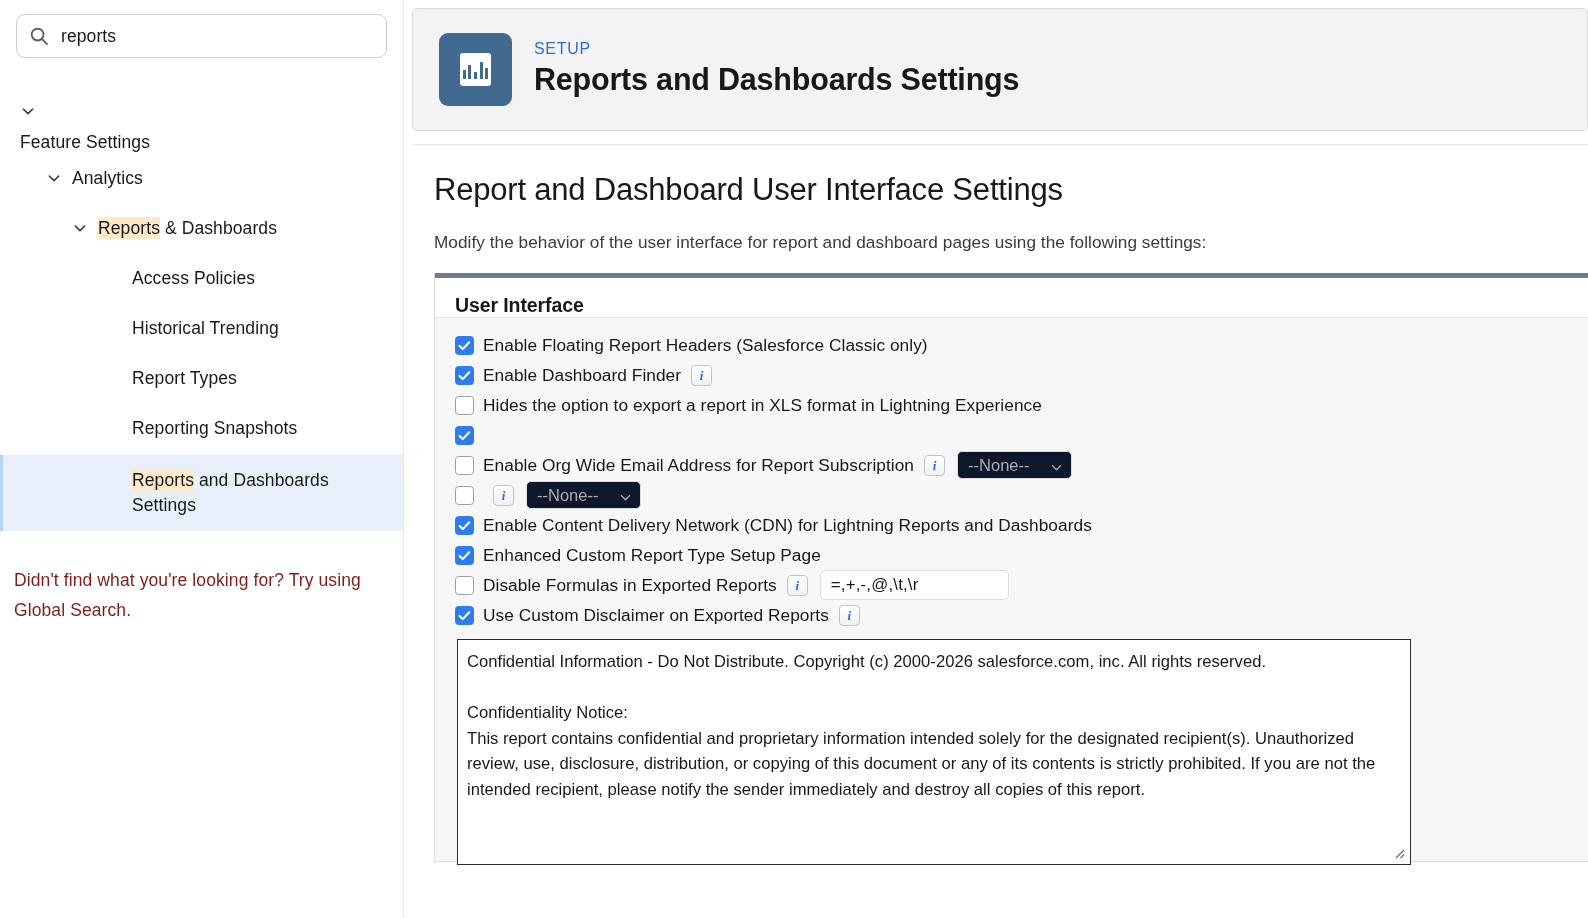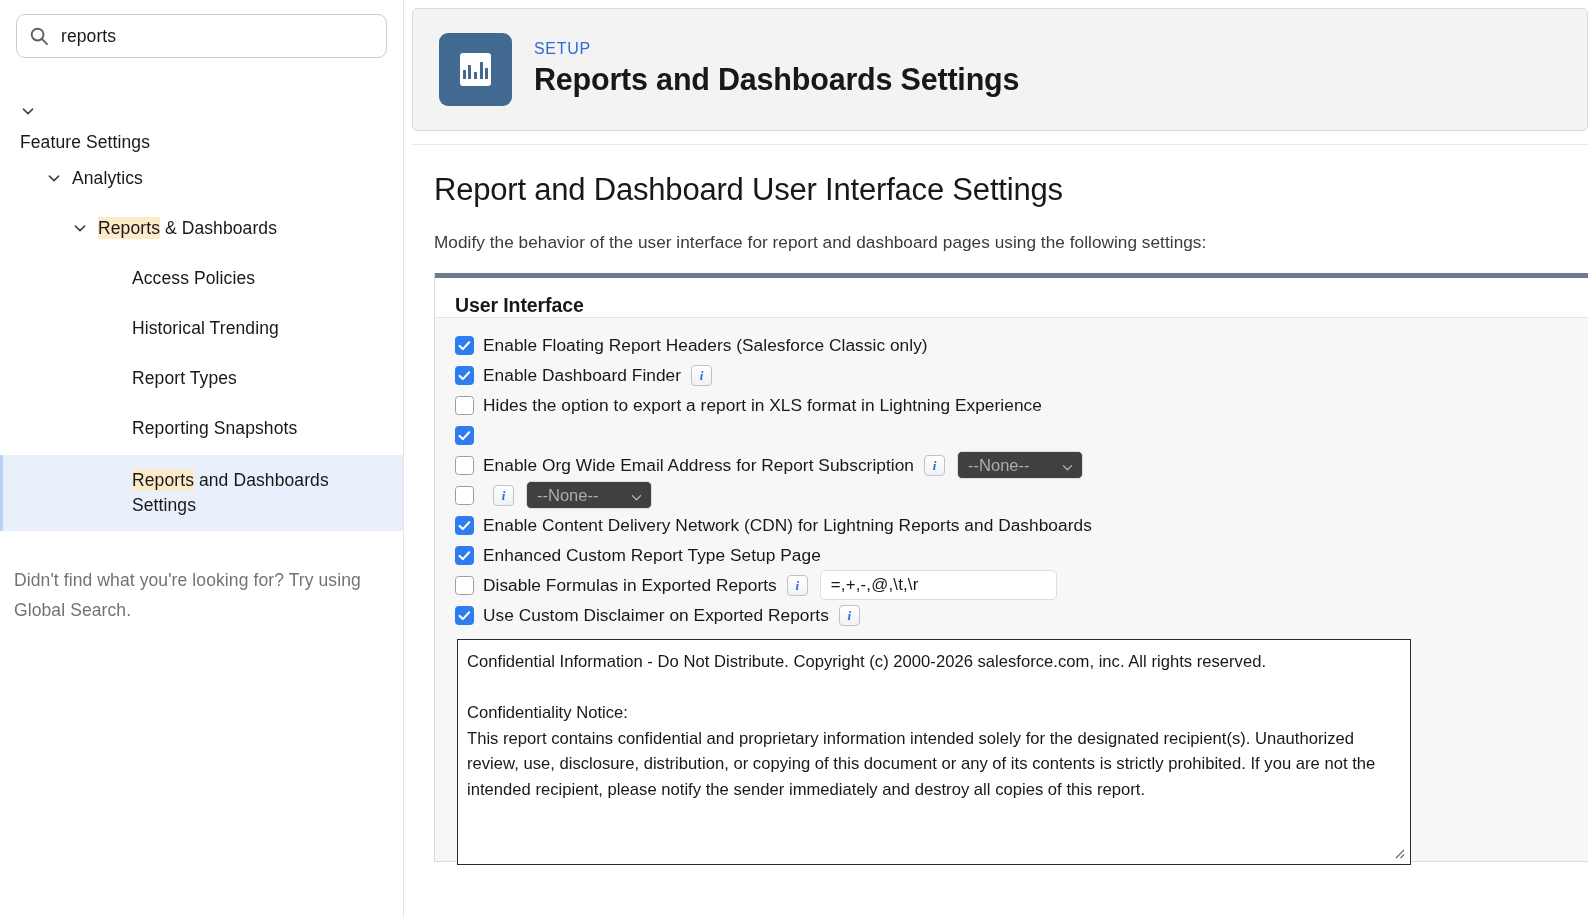--- a/index.html
+++ b/index.html
@@ -69,21 +69,21 @@
   .tnode.selected {
     background: #e9f0fc;
     border-left: 3px solid #b8d2f5;
     padding-left: 129px;
     min-height: 76px;
   }
   .tnode.selected .tlabel { padding-top: 13px; }
   .hint {
     margin: 34px 16px 0 14px;
     font-size: 17.5px;
-    color: #737373;
+    color: #7f1d1d;
     line-height: 30px;
     letter-spacing: .1px;
   }
 
   
   .main {
     flex: 1;
     height: 918px;
     background: #ffffff;
     padding: 8px 0 0 8px;
@@ -210,35 +210,35 @@
     font-weight: 700;
     font-style: italic;
     font-family: "Liberation Serif", serif;
     display: flex; align-items: center; justify-content: center;
     line-height: 1;
     cursor: pointer;
   }
   .sel-disabled {
     margin-left: 12px;
     height: 28px;
-    width: 126px;
+    width: 115px;
     border: 1px solid #dcdee1;
     border-radius: 5px;
-    background: #404040;
+    background: #0f172a;
     display: flex; align-items: center; justify-content: space-between;
     padding: 0 8px 0 10px;
     font-size: 16.5px;
     color: #a9adb4;
     cursor: default;
   }
   .sel-disabled .chev-sm { width: 13px; height: 13px; flex: 0 0 13px; }
   .txt-input {
     margin-left: 12px;
     height: 30px;
-    width: 237px;
+    width: 189px;
     border: 1px solid #dcdee1;
     border-radius: 5px;
     background: #ffffff;
     display: flex; align-items: center;
     padding: 0 10px;
     font-size: 16.8px;
     color: #181818;
     letter-spacing: .2px;
     cursor: text;
   }

